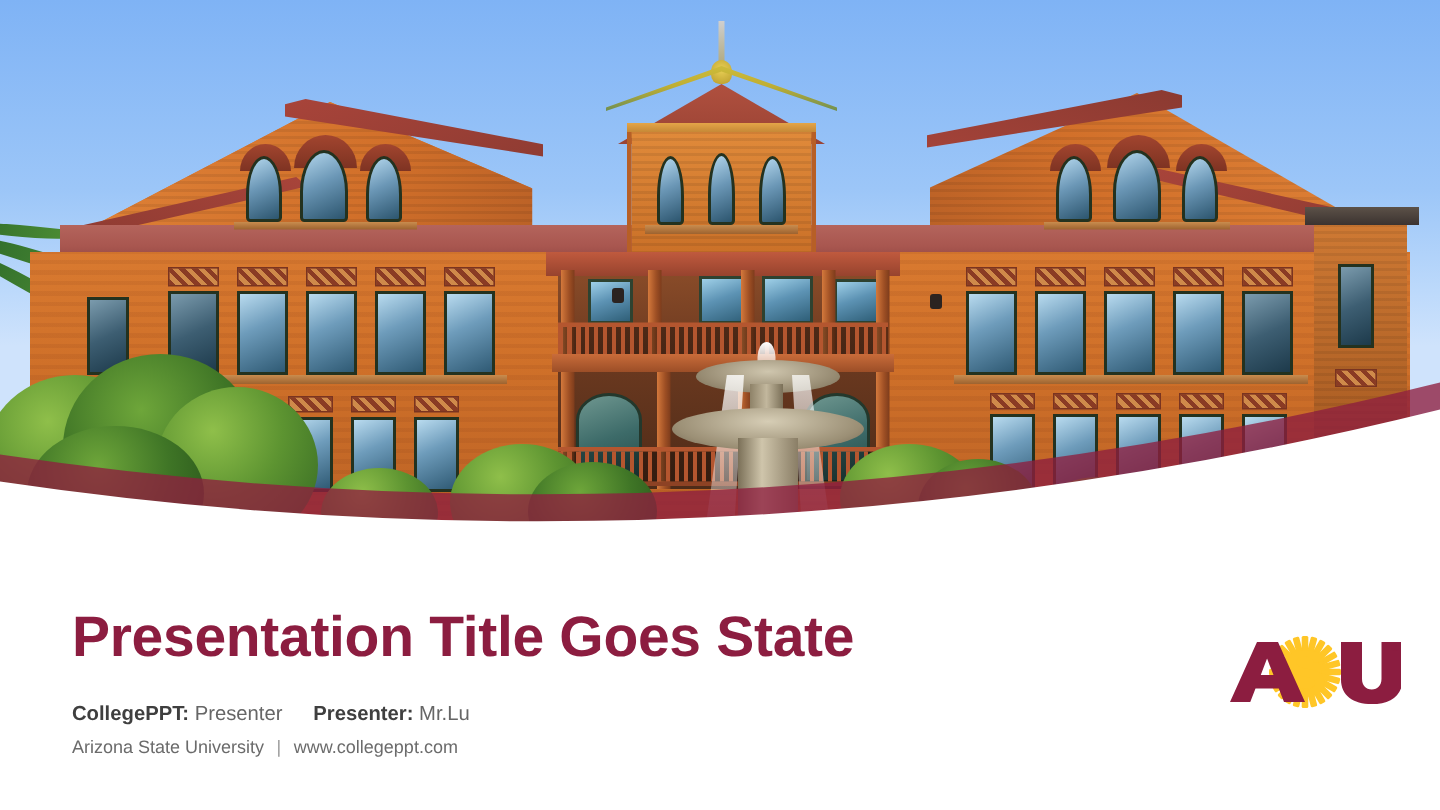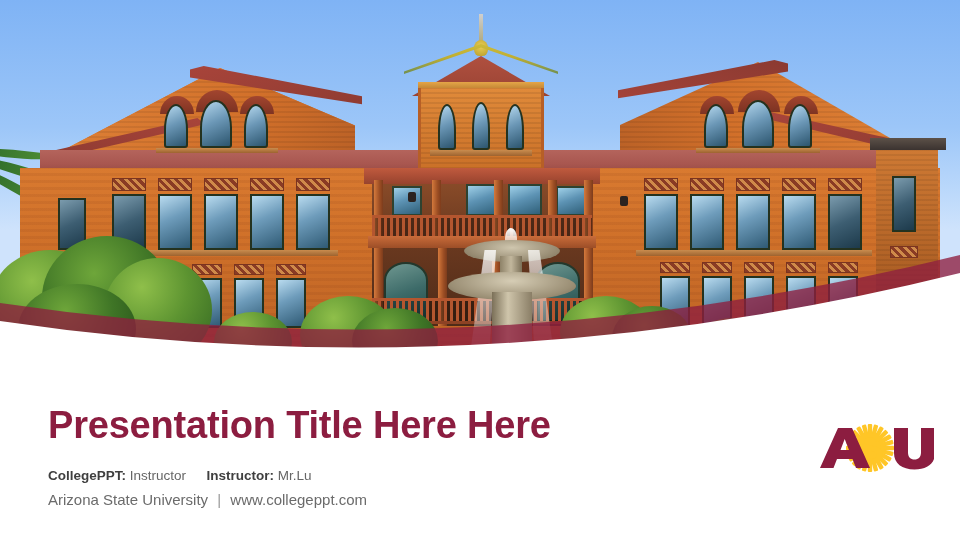--- a/index.html
+++ b/index.html
@@ -280,21 +280,21 @@
     font-size: 13.5px;
     color: #666666;
     white-space: nowrap;
   }
   #meta-line .lbl { font-weight: bold; color: #3f3f3f; }
   #meta-line .gap { display: inline-block; width: 13px; }
   #sub-line {
     position: absolute;
     left: 48px;
     top: 491px;
-    font-size: 15px;
+    font-size: 12px;
     color: #6b6b6b;
     white-space: nowrap;
   }
   #sub-line .sep { padding: 0 5px; color: #9a9a9a; }
 
   
   #logo {
     position: absolute;
     left: 818px;
     top: 424px;
@@ -459,27 +459,27 @@
     <div id="band-wrap">
       <svg width="960" height="372" viewBox="0 0 960 372">
 
         <path d="M -20,300 Q 480,378 980,250 L 980,372 L -20,372 Z" fill="#8E1F3F" fill-opacity="0.78"></path>
 
         <path d="M -20,318 Q 480,396 980,268 L 980,372 L -20,372 Z" fill="#ffffff"></path>
       </svg>
     </div>
   </div>
 
-  <div id="title">Presentation Title Here Here</div>
+  <div id="title">Presentation Title Goes State</div>
 
   <div id="meta-line">
     <span class="lbl">CollegePPT:</span>
-    <span>Instructor</span>
+    <span>Presenter</span>
     <span class="gap"></span>
-    <span class="lbl">Instructor:</span>
+    <span class="lbl">Presenter:</span>
     <span>Mr.Lu</span>
   </div>
 
   <div id="sub-line">
     <span>Arizona State University</span>
     <span class="sep">|</span>
     <span>www.collegeppt.com</span>
   </div>
 
   <div id="logo">

